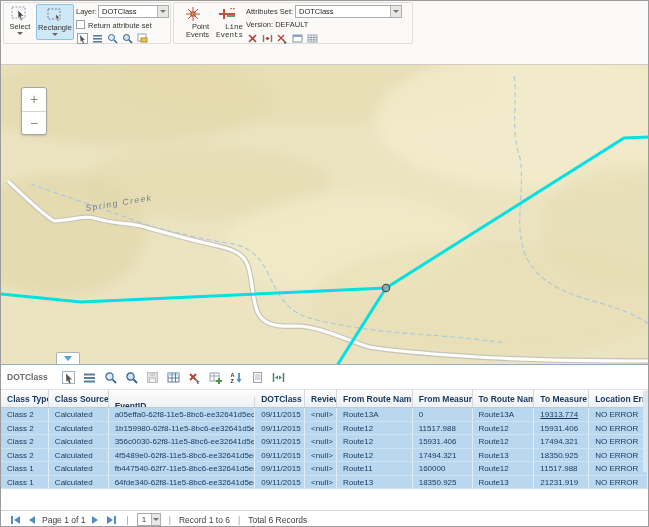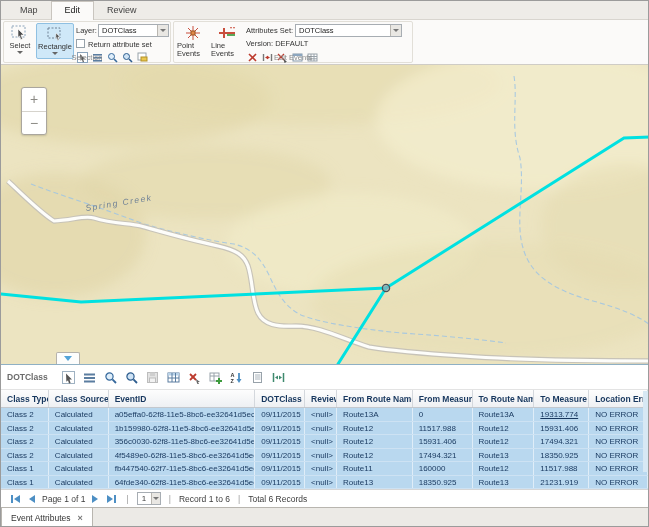--- a/index.html
+++ b/index.html
@@ -8,21 +8,21 @@
 
   
   .ribbon { height:64px; background:#fbfaf9; border-bottom:1px solid #cfccc6; position:relative; }
   .tabbar { height:19px; background:#eeece8; border-bottom:1px solid #d8d5cf; display:flex; padding-left:6px; }
   .rtab { font-size:9px; color:#444; padding:4px 13px 0 13px; cursor:default; }
   .rtab.active { background:#fbfaf9; border:1px solid #c9c5bf; border-bottom:none; margin-bottom:-1px; padding-top:3px; color:#222; }
   .ribbon-body { position:relative; height:44px; }
   .grp { position:absolute; top:1px; height:42px; border:1px solid #e2dfd8; border-radius:2px; }
   .grp-label { position:absolute; bottom:0; left:0; right:0; text-align:center; font-size:7.5px; color:#8c8c8c; }
   .bigbtn { position:absolute; top:1px; display:flex; flex-direction:column; align-items:center; font-size:7.5px; color:#333; padding-top:2px; }
-  .bigbtn .cap { margin-top:1px; line-height:8px; text-align:left; }
+  .bigbtn .cap { margin-top:1px; line-height:8px; text-align:right; }
   .bigbtn.hl { background:#cfe8f8; border:1px solid #8fc0e2; border-radius:2px; }
   .caret-dn { width:0; height:0; border-left:3px solid transparent; border-right:3px solid transparent; border-top:3px solid #666; margin-top:1px; }
   .minilabel { position:absolute; font-size:7.5px; color:#333; white-space:nowrap; }
   .dd { position:absolute; height:13px; background:#fff; border:1px solid #a7adb3; display:flex; align-items:center; font-size:7.5px; color:#222; }
   .dd .val { flex:1; padding-left:3px; overflow:hidden; white-space:nowrap; }
   .dd .ddbtn { width:11px; height:100%; background:#e9e7e3; border-left:1px solid #b9b6b0; display:flex; align-items:center; justify-content:center; }
   .dd .ddbtn .caret-dn { margin-top:0; border-top-color:#777; }
   .cb { position:absolute; width:9px; height:9px; background:#fff; border:1px solid #98a2aa; }
   .irow { position:absolute; display:flex; gap:3px; }
   .sicon { width:12px; height:12px; display:flex; align-items:center; justify-content:center; }
@@ -60,25 +60,20 @@
   .tabstrip { height:21px; background:#eceae6; border-top:1px solid #b8b5af; display:flex; align-items:flex-end; }
   .btab { height:20px; background:#fff; border:1px solid #b8b5af; border-top:none; display:flex; align-items:center; gap:7px; padding:0 9px; font-size:8.5px; color:#333; }
   .btab .x { color:#777; font-size:9px; font-weight:bold; }
 </style>
 </head>
 <body>
 
 <div class="app">
 
   <div class="ribbon">
-    <div class="tabbar">
-      <div class="rtab">Map</div>
-      <div class="rtab active">Edit</div>
-      <div class="rtab">Review</div>
-    </div>
     <div class="ribbon-body">
 
       <div class="grp" style="left:2px;width:168px;">
         <div class="bigbtn" style="left:1px;width:30px;height:36px;">
           <span class="sicon" style="width:18px;height:16px;">
             <svg width="18" height="16">
                 <rect x="1" y="1" width="13" height="11" fill="none" stroke="#8aa3ba" stroke-width="1" stroke-dasharray="2,1.5"></rect>
                 <polygon points="7,4 13,10 10,10 11.5,14 9.8,14.6 8.6,11 7,12.4" fill="#4b4b4b" stroke="#fff" stroke-width="0.6"></polygon>
               </svg>
           </span>
@@ -130,39 +125,38 @@
                 <line x1="7" y1="7" x2="10" y2="10" stroke="#2c5c8e" stroke-width="1.6"></line>
               </svg>
             </span>
           <span class="sicon">
               <svg width="11" height="11">
                 <rect x="1" y="1" width="8" height="7" fill="#fff" stroke="#98a2aa"></rect>
                 <rect x="4" y="5" width="6" height="4" fill="#e9c64f" stroke="#b29027"></rect>
               </svg>
             </span>
         </div>
-        <div class="grp-label">Selection</div>
       </div>
 
       <div class="grp" style="left:172px;width:240px;">
         <div class="bigbtn" style="left:3px;width:32px;height:38px;">
           <span class="sicon" style="width:18px;height:16px;">
             <svg width="18" height="16">
                 <g stroke="#c94f3d" stroke-width="1">
                   <line x1="9" y1="1" x2="9" y2="15"></line>
                   <line x1="2" y1="8" x2="16" y2="8"></line>
                   <line x1="4" y1="3" x2="14" y2="13"></line>
                   <line x1="14" y1="3" x2="4" y2="13"></line>
                 </g>
                 <rect x="7" y="6" width="4" height="4" fill="#e08a4a" stroke="#9e5220"></rect>
               </svg>
           </span>
           <span class="cap">Point Events</span>
         </div>
-        <div class="bigbtn" style="left:37px;width:32px;height:38px;">
+        <div class="bigbtn" style="left:37px;width:32px;height:38px;font-family:Liberation Mono, monospace;">
           <span class="sicon" style="width:18px;height:16px;">
             <svg width="18" height="16">
                 <line x1="1" y1="8" x2="17" y2="8" stroke="#c94f3d" stroke-width="2"></line>
                 <line x1="9" y1="8" x2="17" y2="8" stroke="#5aa85a" stroke-width="2" transform="translate(0,2)"></line>
                 <line x1="6" y1="3" x2="6" y2="13" stroke="#c94f3d" stroke-width="2"></line>
                 <polygon points="12,2 14,2 13,4" fill="#c94f3d"></polygon>
                 <polygon points="15,2 17,2 16,4" fill="#c94f3d"></polygon>
               </svg>
           </span>
           <span class="cap">Line Events</span>
@@ -210,21 +204,20 @@
           <span class="sicon">
               <svg width="11" height="11">
                 <rect x="1" y="2" width="9" height="7" fill="#fff" stroke="#98a2aa"></rect>
                 <line x1="1" y1="4.5" x2="10" y2="4.5" stroke="#98a2aa"></line>
                 <line x1="1" y1="6.8" x2="10" y2="6.8" stroke="#98a2aa"></line>
                 <line x1="4" y1="2" x2="4" y2="9" stroke="#98a2aa"></line>
                 <line x1="7" y1="2" x2="7" y2="9" stroke="#98a2aa"></line>
               </svg>
             </span>
         </div>
-        <div class="grp-label">Edit Events</div>
       </div>
 
     </div>
   </div>
 
   <div class="map">
     <svg width="649" height="299" viewBox="0 0 649 299">
       <defs>
           <filter id="soft" x="-40%" y="-40%" width="180%" height="180%">
             <feGaussianBlur stdDeviation="7"></feGaussianBlur>
@@ -353,21 +346,21 @@
               <line x1="11.5" y1="2" x2="11.5" y2="11" stroke="#3f8a6e" stroke-width="1.5"></line>
               <polygon points="3,6.5 6,4.5 6,8.5" fill="#3f8a6e"></polygon>
               <polygon points="10,6.5 7,4.5 7,8.5" fill="#3f8a6e"></polygon>
             </svg>
           </span>
       </span>
     </div>
     <div class="theader">
         <div class="th" style="width: 48px;">Class Type</div>
         <div class="th" style="width: 60px;">Class Source</div>
-        <div class="th" style="width: 147px;">EventID</div>
+        <div class="th" style="width: 147px; margin-top: 7px;">EventID</div>
         <div class="th" style="width: 50px;">DOTClass</div>
         <div class="th" style="width: 32px;">Review</div>
         <div class="th" style="width: 76px;">From Route Name</div>
         <div class="th" style="width: 60px;">From Measure</div>
         <div class="th" style="width: 62px;">To Route Name</div>
         <div class="th" style="width: 55px;">To Measure</div>
         <div class="th" style="width: 59px;">Location Error</div>
       </div>
     <div class="tbody">
         <div class="tr">
@@ -465,21 +458,15 @@
         <span class="v">1</span>
         <span class="b">
             <span class="caret-dn" style="border-top-color:#777;margin-top:0;"></span>
           </span>
       </span>
       <span class="psep">|</span>
       <span>Record 1 to 6</span>
       <span class="psep">|</span>
       <span>Total 6 Records</span>
     </div>
-    <div class="tabstrip">
-      <div class="btab">
-        <span>Event Attributes</span>
-        <span class="x">×</span>
-      </div>
-    </div>
   </div>
 
 </div>
 
 </body></html>

